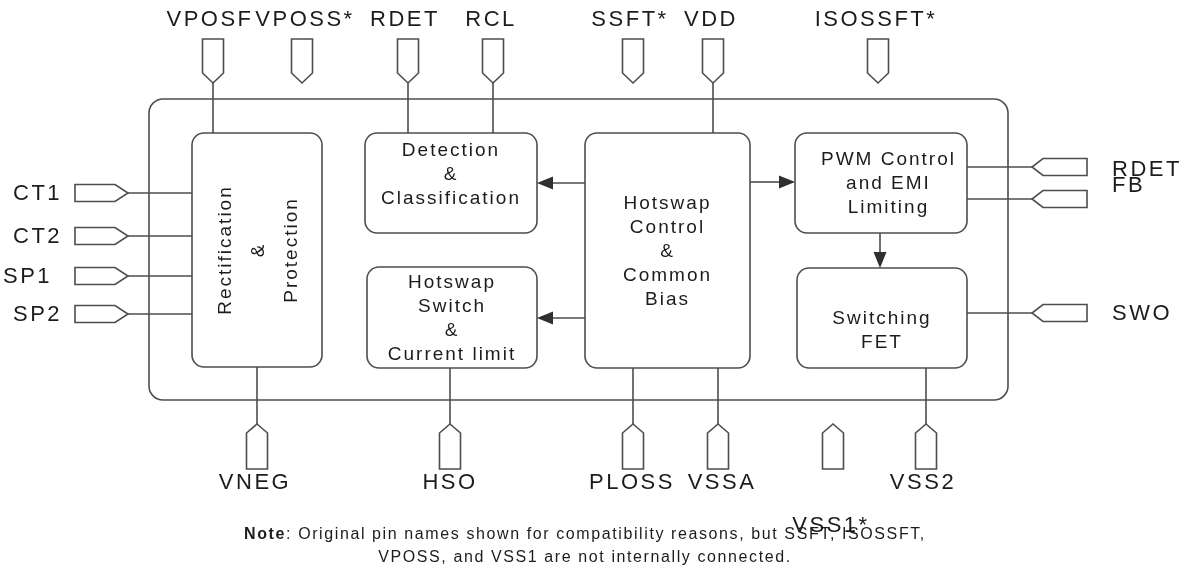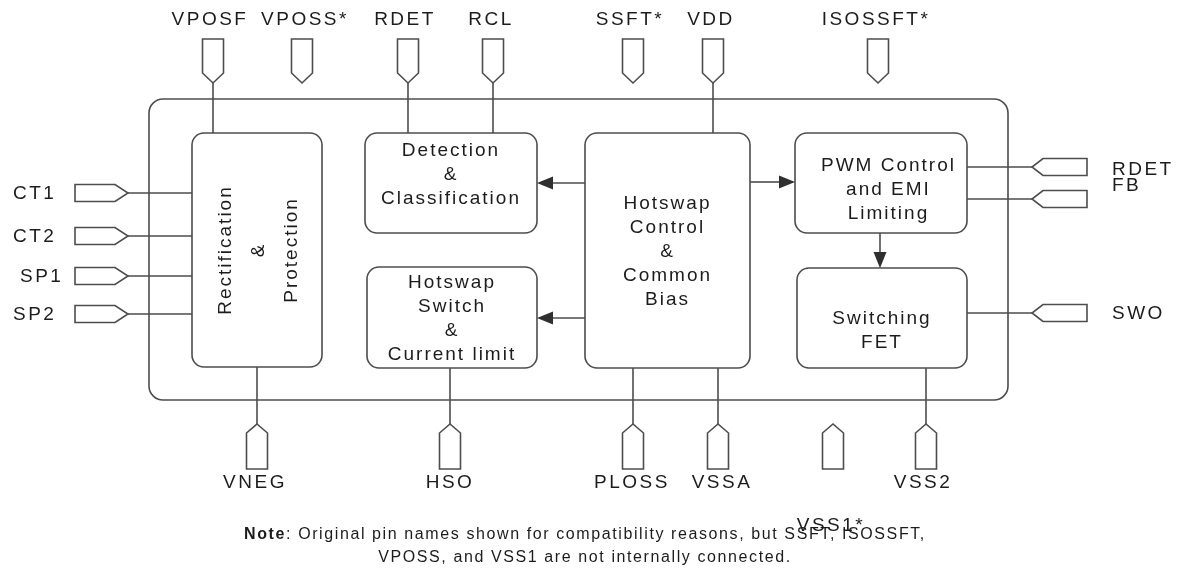--- a/index.html
+++ b/index.html
@@ -17,21 +17,21 @@
     color:var(--text);
     overflow:hidden;
   }
   #wires{position:absolute;left:0;top:0;width:1200px;height:576px;}
   #wires *{vector-effect:non-scaling-stroke;}
   .shape{fill:none;stroke:var(--line);stroke-width:1.6;}
   .pinshape{fill:#ffffff;stroke:var(--line);stroke-width:1.6;}
   .ahead{fill:var(--arrow);stroke:none;}
   .lbl{
     position:absolute;
-    font-size:19px;
+    font-size:22px;
     letter-spacing:2.5px;
     line-height:22px;
     white-space:nowrap;
     color:var(--text);
   }
   .cx{transform:translateX(-50%);}
   .blocklbl{
     position:absolute;
     display:flex;align-items:center;justify-content:center;
     text-align:center;
@@ -139,21 +139,21 @@
   <div class="lbl cx" style="left:210px;top:8px;">VPOSF</div>
   <div class="lbl cx" style="left:305px;top:8px;">VPOSS*</div>
   <div class="lbl cx" style="left:405px;top:8px;">RDET</div>
   <div class="lbl cx" style="left:491px;top:8px;">RCL</div>
   <div class="lbl cx" style="left:630px;top:8px;">SSFT*</div>
   <div class="lbl cx" style="left:711px;top:8px;">VDD</div>
   <div class="lbl cx" style="left:876px;top:8px;">ISOSSFT*</div>
 
   <div class="lbl" style="left:13px;top:182px;">CT1</div>
   <div class="lbl" style="left:13px;top:225px;">CT2</div>
-  <div class="lbl" style="left:20px;top:265px;">SP1</div>
+  <div class="lbl" style="left:3px;top:265px;">SP1</div>
   <div class="lbl" style="left:13px;top:303px;">SP2</div>
 
   <div class="lbl" style="left:1112px;top:158px;">RDET</div>
   <div class="lbl" style="left:1112px;top:174px;">FB</div>
   <div class="lbl" style="left:1112px;top:302px;">SWO</div>
 
   <div class="lbl cx" style="left:255px;top:471px;">VNEG</div>
   <div class="lbl cx" style="left:450px;top:471px;">HSO</div>
   <div class="lbl cx" style="left:632px;top:471px;">PLOSS</div>
   <div class="lbl cx" style="left:722px;top:471px;">VSSA</div>
@@ -170,21 +170,21 @@
 Classification</div>
   <div class="blocklbl" style="left:367px;top:267px;width:170px;height:101px;">Hotswap
 Switch
 &amp;
 Current limit</div>
   <div class="blocklbl" style="left:585px;top:133px;width:165px;height:235px;">Hotswap
 Control
 &amp;
 Common
 Bias</div>
-  <div class="blocklbl" style="left:795px;top:139px;width:187px;height:100px;">PWM Control
+  <div class="blocklbl" style="left:795px;top:133px;width:187px;height:100px;">PWM Control
 and EMI
 Limiting</div>
   <div class="blocklbl" style="left:797px;top:268px;width:170px;height:123px;">Switching
 FET</div>
 
   <div id="note"><span class="nb">Note</span><span>: Original pin names shown for compatibility reasons, but SSFT, ISOSSFT,
 VPOSS, and VSS1 are not internally connected.</span></div>
 
 </div>
 

